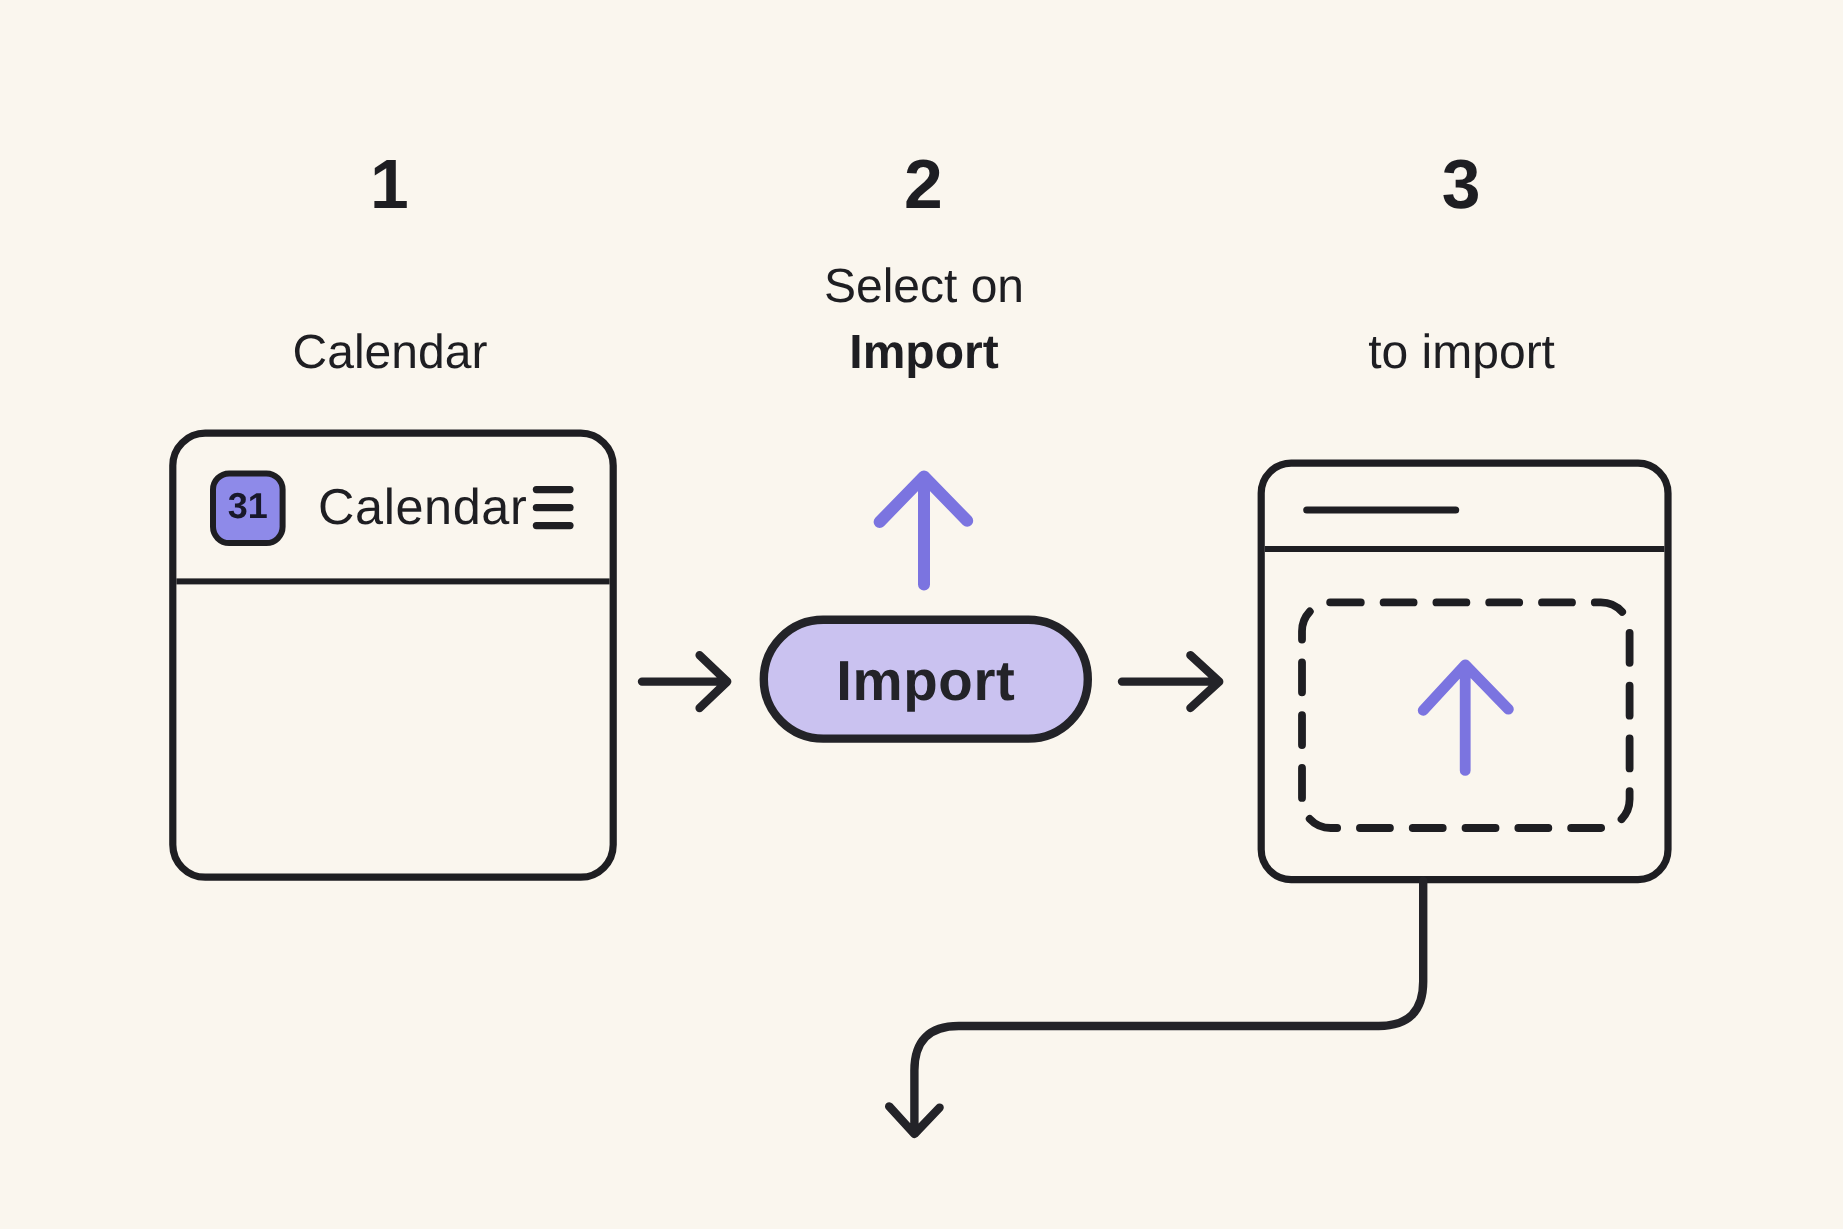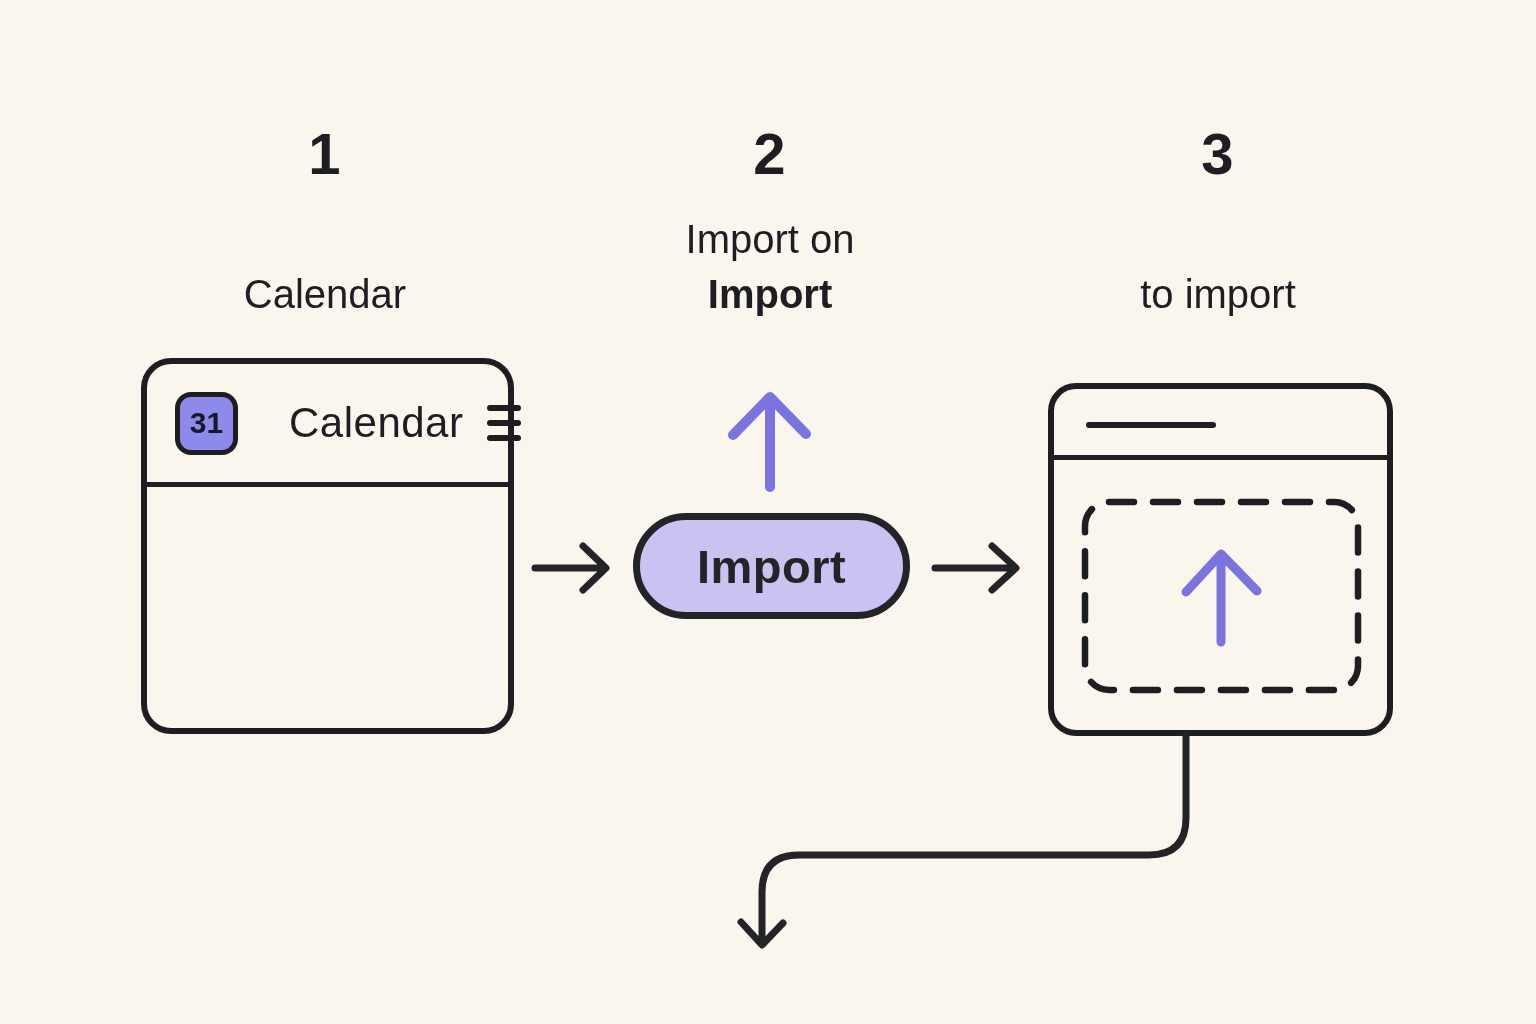--- a/index.html
+++ b/index.html
@@ -27,21 +27,21 @@
   #step2 { left: 550px; top: 122px; }
   #step3 { left: 998px; top: 122px; }
 
   
   .window1 {
     position: absolute; left: 141px; top: 358px; width: 373px; height: 376px;
     border: 6px solid var(--ink); border-radius: 30px; background: var(--background);
   }
   .window1 .w1-header {
     height: 123px; border-bottom: 5px solid var(--ink);
-    display: flex; align-items: center; padding: 0 30px 0 28px; gap: 24px;
+    display: flex; align-items: center; padding: 0 30px 0 28px;
   }
   .icon31 {
     width: 63px; height: 63px; flex: 0 0 auto;
     background: var(--purple_icon); border: 5px solid var(--ink); border-radius: 16px;
     display: flex; align-items: center; justify-content: center;
     font-size: 30px; font-weight: 700; color: #18182A;
   }
   .cal-title { font-size: 42px; font-weight: 500; margin-left: 27px; letter-spacing: 0.5px; }
   .hamburger { margin-left: auto; display: flex; flex-direction: column; gap: 9px; }
   .hamburger span { display: block; width: 34px; height: 6px; background: var(--ink); border-radius: 3px; }
@@ -83,21 +83,21 @@
     <div class="num">1</div>
     <div class="cap">
       <br>
       <span>Calendar</span>
     </div>
   </div>
 
   <div class="step-header" id="step2">
     <div class="num">2</div>
     <div class="cap">
-      <span>Import on</span><br>
+      <span>Select on</span><br>
       <span class="bold">Import</span>
     </div>
   </div>
 
   <div class="step-header" id="step3">
     <div class="num">3</div>
     <div class="cap">
       <br>
       <span>to import</span>
     </div>

